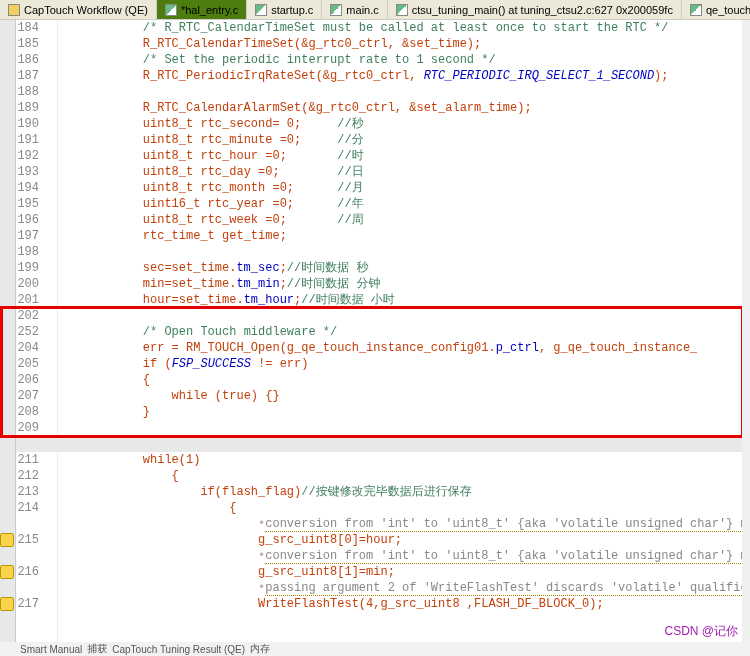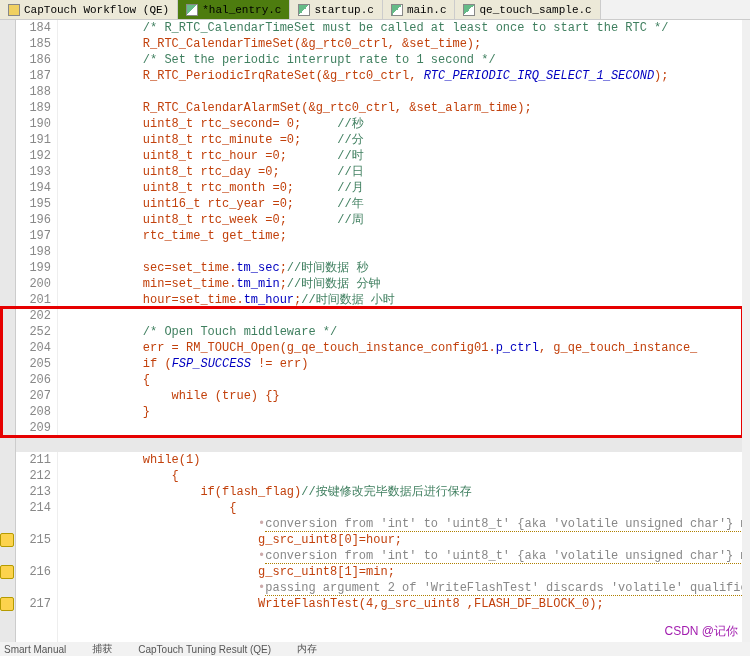--- a/index.html
+++ b/index.html
@@ -11,21 +11,21 @@
     width: 750px;
     height: 656px;
     overflow: hidden;
     position: relative;
   }
   .tabs {
     display: flex;
     height: 20px;
     background: #f2f2f2;
     border-bottom: 1px solid #ccc;
-    font-family: Liberation Mono, monospace;
+    font-family: Liberation Sans, sans-serif;
     font-size: 11px;
     overflow: hidden;
   }
   .tab {
     display: flex;
     align-items: center;
     padding: 0 8px;
     border-right: 1px solid #ccc;
     background: #ece9d8;
     white-space: nowrap;
@@ -59,21 +59,21 @@
     border-right: 1px solid #ccc;
   }
   .linenos {
     position: absolute;
     left: 16px; top: 0; bottom: 0;
     width: 42px;
     background: #fff;
     border-right: 1px solid #eee;
     color: #888;
     text-align: right;
-    padding-right: 6px;
+    padding-right: 18px;
     font-size: 12px;
   }
   .linenos div { height: 16px; line-height: 16px; }
   .ruler2 {
     position: absolute;
     left: 58px; top:0; bottom:0;
     width: 56px;
     background: #fff;
   }
   .code {
@@ -121,22 +121,22 @@
   }
   .bottom-tabs {
     position: absolute;
     left: 0; bottom: 0; right: 0;
     height: 14px;
     background: #f2f2f2;
     font-family: Tahoma, sans-serif;
     font-size: 10px;
     display: flex;
     align-items: center;
-    gap: 26px;
-    padding-left: 4px;
+    gap: 5px;
+    padding-left: 20px;
     color: #555;
   }
   .watermark {
     position: absolute;
     right: 12px;
     bottom: 16px;
     color: #a21caf;
     font-family: sans-serif;
     font-size: 12px;
   }
@@ -153,20 +153,24 @@
       <span class="ic ic-c"></span>
       <span>*hal_entry.c</span>
     </div>
     <div class="tab">
       <span class="ic ic-c"></span>
       <span>startup.c</span>
     </div>
     <div class="tab">
       <span class="ic ic-c"></span>
       <span>main.c</span>
+    </div>
+    <div class="tab">
+      <span class="ic ic-c"></span>
+      <span>ctsu_tuning_main() at tuning_ctsu2.c:627 0x200059fc</span>
     </div>
     <div class="tab">
       <span class="ic ic-c"></span>
       <span>qe_touch_sample.c</span>
     </div>
   </div>
 
 <div class="editor">
   <div class="ruler" id="ruler">
       <div class="warn-marker" style="top: 513px;"></div>

